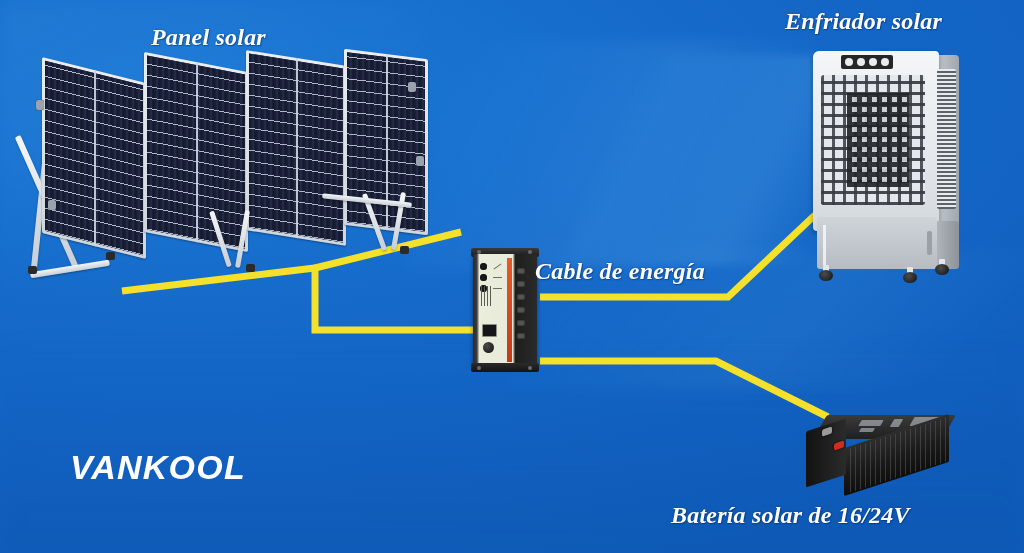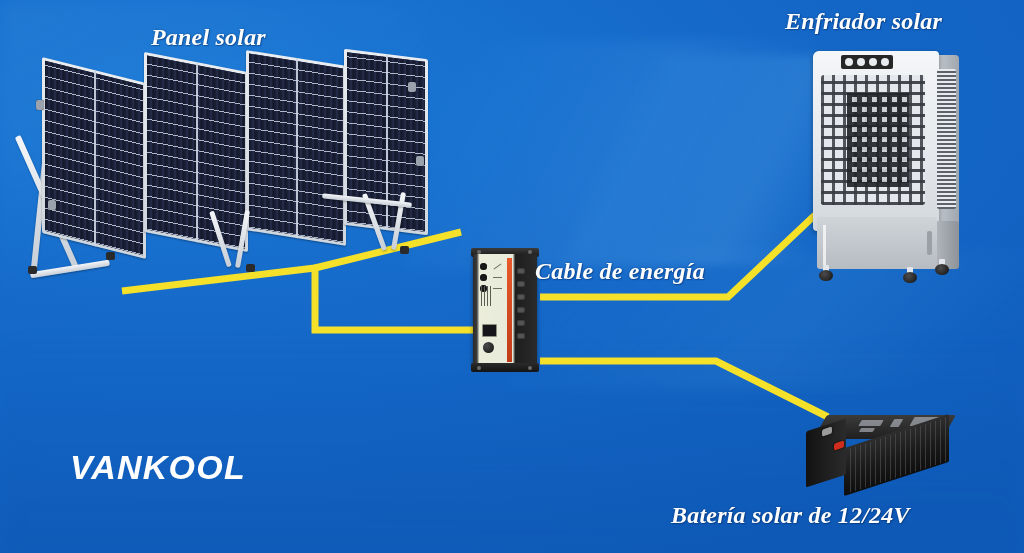--- a/index.html
+++ b/index.html
@@ -362,19 +362,19 @@
     </div>
     <div class="caster" style="left:130px;top:214px;">
       <div class="stem"></div>
       <div class="wheel"></div>
     </div>
   </div>
 
   <div class="lbl" id="lbl-panel">Panel solar</div>
   <div class="lbl" id="lbl-cooler">Enfriador solar</div>
   <div class="lbl" id="lbl-cable">Cable de energía</div>
-  <div class="lbl" id="lbl-battery">Batería solar de 12/24V</div>
+  <div class="lbl" id="lbl-battery">Batería solar de 16/24V</div>
 
   <div id="logo">
     <div class="brand">VANKOOL</div>
   </div>
 
 </div>
 
 </body></html>

